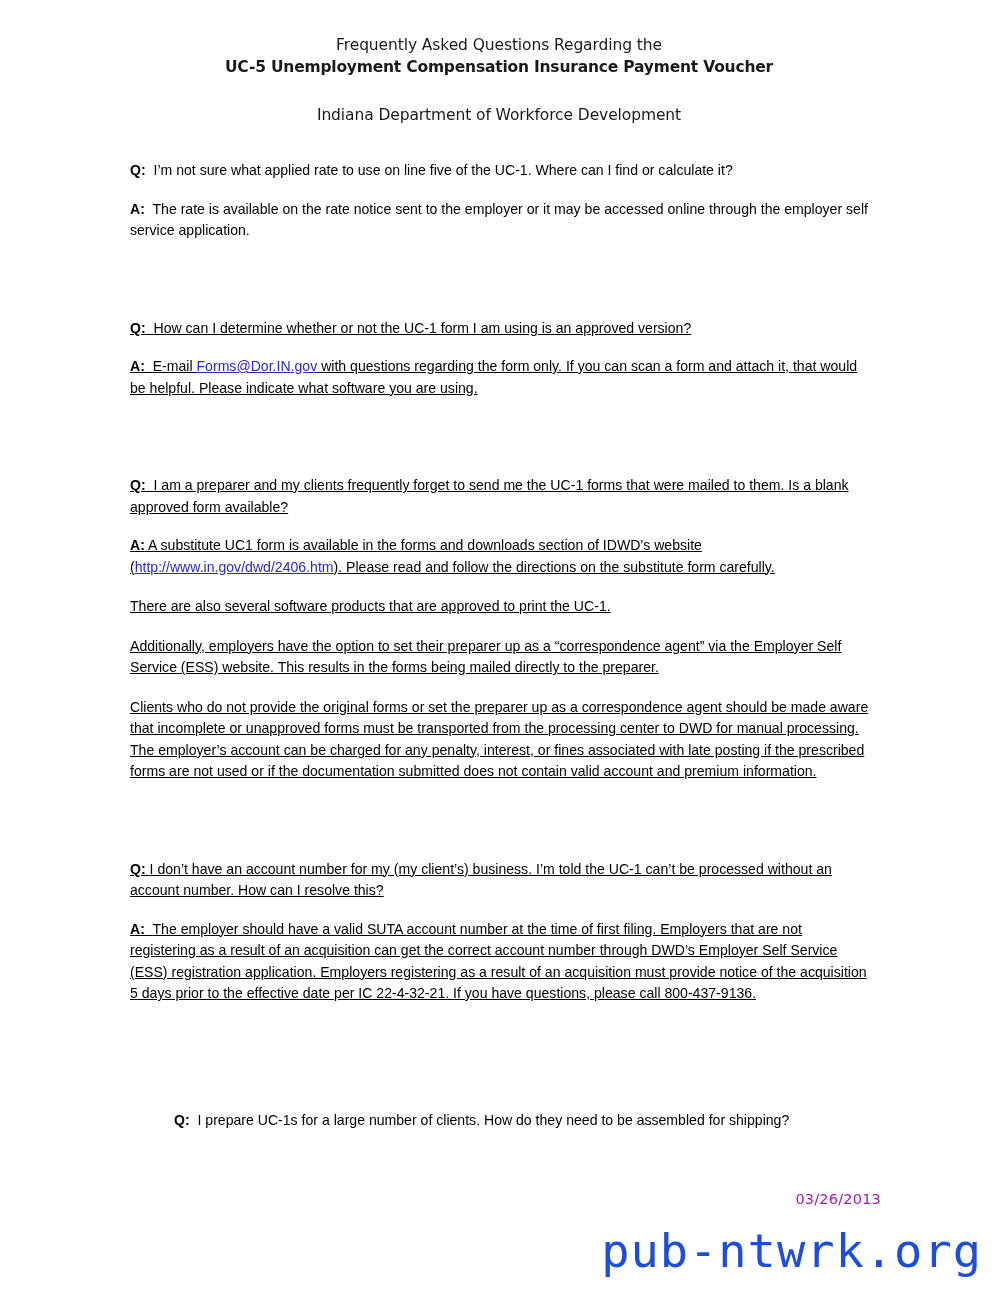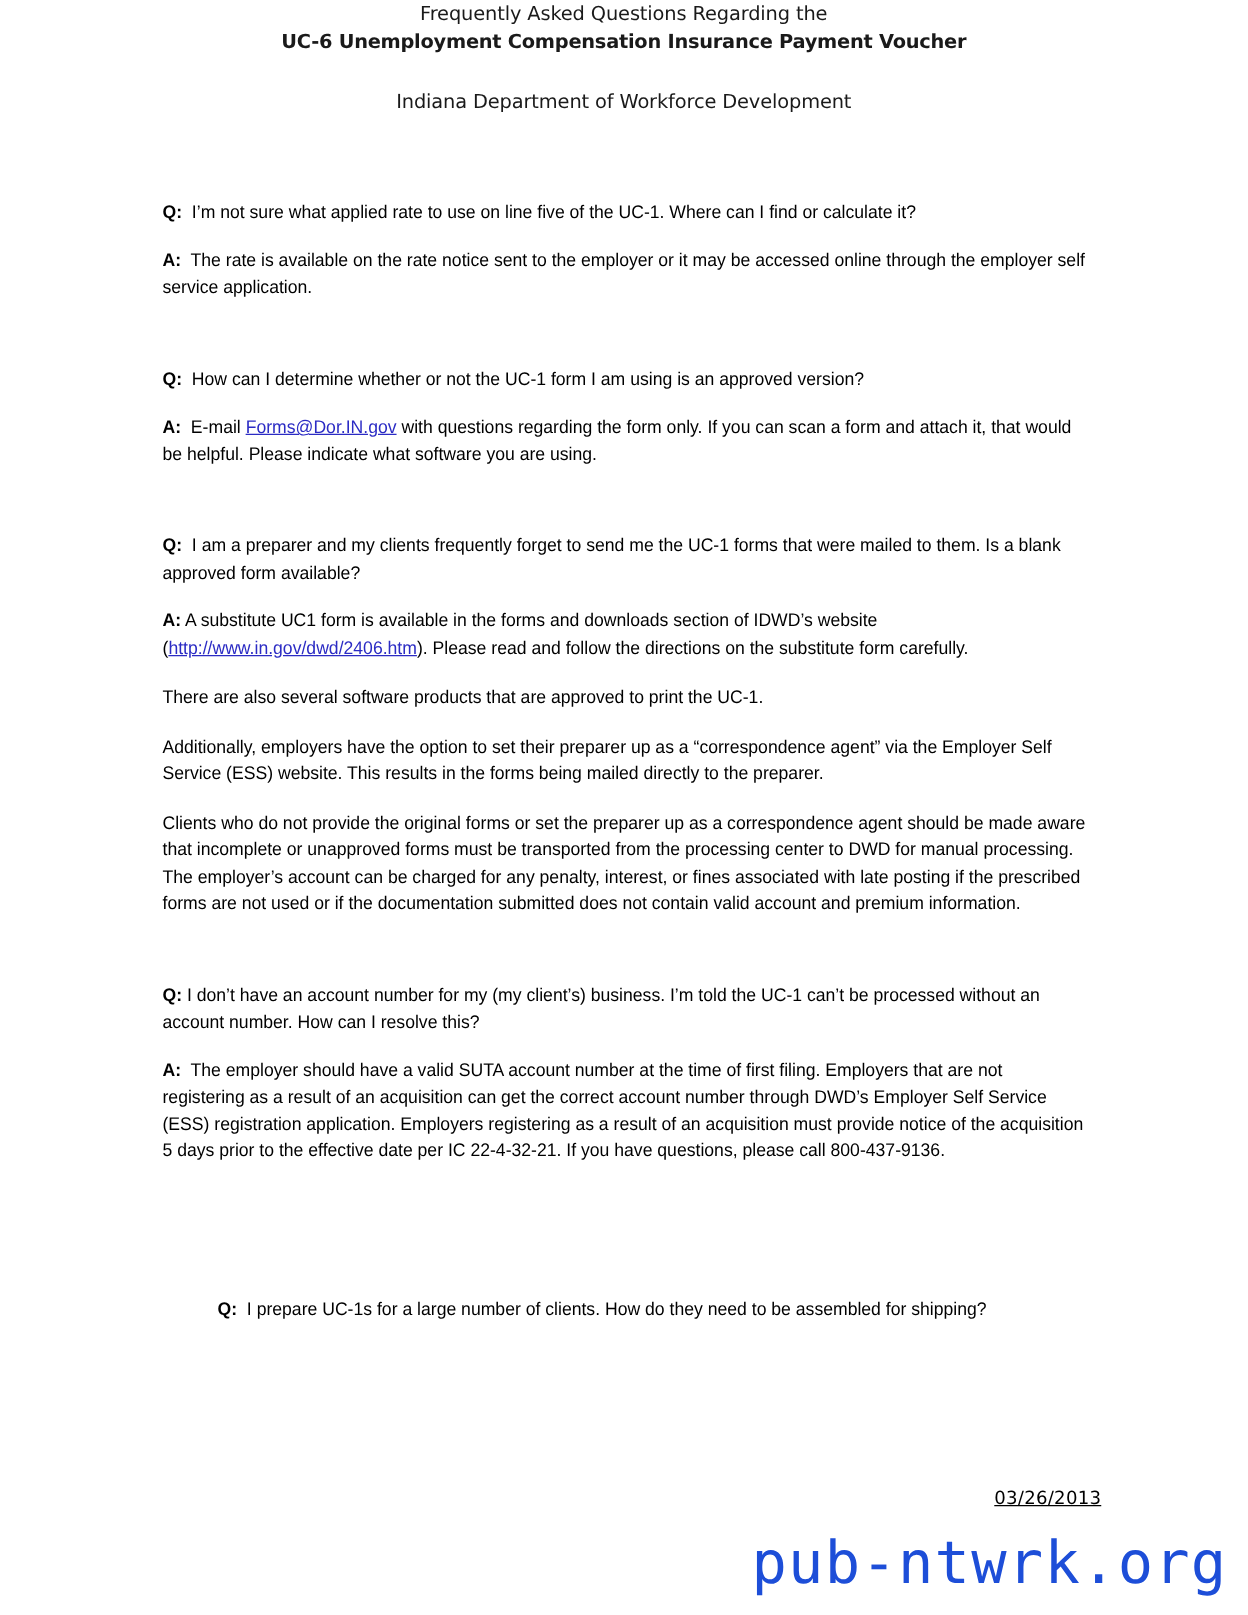--- a/index.html
+++ b/index.html
@@ -20,20 +20,21 @@
 
   .page {
     position: relative;
     width: 998px;
     height: 1292px;
     background: #ffffff;
   }
 
   
   .doc-header {
+    padding-top: 34px;
     text-align: center;
   }
   .doc-header .hline {
     font-family: "DejaVu Sans", sans-serif;
     font-size: 15.5px;
     line-height: 22px;
     letter-spacing: -0.1px;
     color: #1a1a1a;
   }
   .doc-header .hline.bold {
@@ -62,21 +63,21 @@
     transform: scaleX(0.965);
     transform-origin: left top;
     margin: 0;
   }
 
   .qa-group { margin: 0; }
 
   
   .sp-q     { margin-top: 0; }
   .sp-a     { margin-top: 17px; }      
-  .sp-block { margin-top: 52px; }      
+  .sp-block { margin-top: 76px; text-decoration: underline; }      
   .sp-p     { margin-top: 18px; }      
   .sp-last  { margin-top: 105px; margin-left: 44px; }     
 
   .lbl {
     font-weight: bold;
   }
 
   a.doclink, .doclink {
     color: #2b2bc4;
     text-decoration: underline;
@@ -85,23 +86,22 @@
 
   
   .footer-date {
     position: absolute;
     left: 0;
     top: 1191px;
     width: 881px;
     text-align: right;
     font-family: "DejaVu Sans", sans-serif;
     font-size: 14.5px;
-    color: #000000;
+    color: #a21caf;
     letter-spacing: 0.2px;
-    text-decoration: underline;
   }
 
   
   .watermark {
     position: absolute;
     left: 0;
     top: 1222px;
     width: 982px;
     text-align: right;
     font-family: "DejaVu Sans Mono", "Liberation Mono", monospace;
@@ -112,21 +112,21 @@
     white-space: nowrap;
   }
 </style>
 </head>
 <body>
 
 <div class="page">
 
   <div class="doc-header">
     <div class="hline">Frequently Asked Questions Regarding the</div>
-    <div class="hline bold">UC-6 Unemployment Compensation Insurance Payment Voucher</div>
+    <div class="hline bold">UC-5 Unemployment Compensation Insurance Payment Voucher</div>
     <div class="hline sub">Indiana Department of Workforce Development</div>
   </div>
 
   <div class="content">
 
     <div class="qa-group">
       <p class="para sp-q"><span class="lbl">Q:</span>&nbsp; <span>I’m not sure what applied rate to use on line five of the UC-1.  Where can I find or calculate it?</span></p>
       <p class="para sp-a"><span class="lbl">A:</span>&nbsp; <span>The rate is available on the rate notice sent to the employer or it may be accessed online through the employer self service application.</span></p>
     </div>
 

